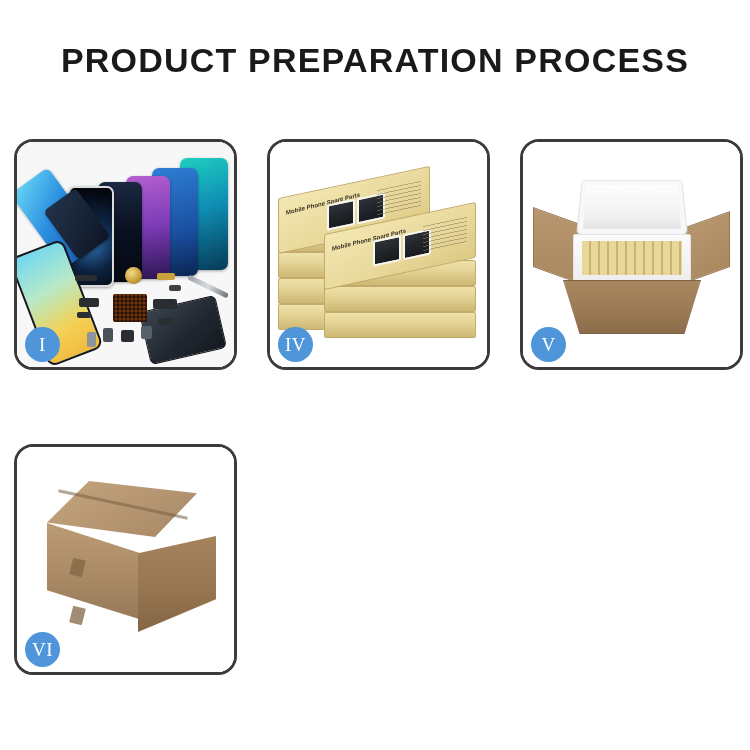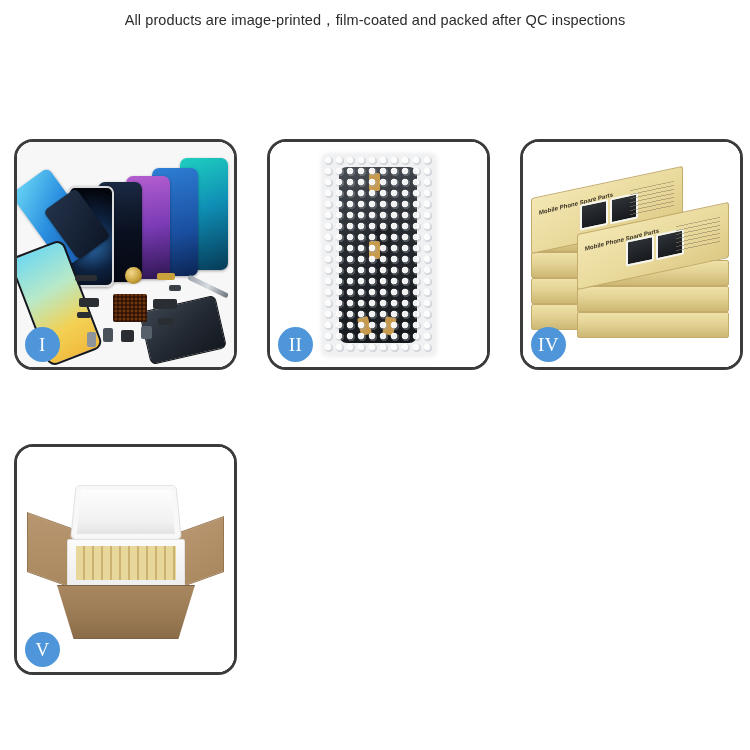--- a/index.html
+++ b/index.html
@@ -390,21 +390,21 @@
   .c6-tape { position: absolute; background: rgba(130,103,70,.75); border-radius:1px; }
   .c6-tape1 { left: 38px; top: 78px; width: 13px; height: 17px; transform: rotate(14deg); }
   .c6-tape2 { left: 38px; top: 126px; width: 13px; height: 17px; transform: rotate(14deg); }
 </style>
 </head>
 <body>
 
 <div class="page">
 
   <div class="header">
-    <p class="subtitle">All products are image-printed，film-coated and packed after QC inspections</p>
+    <h1 class="title">PRODUCT PREPARATION PROCESS</h1>
   </div>
 
   <div class="grid">
 
     <div class="panel">
       <div class="panel-clip">
         <div class="p1-bg"></div>
         <div class="fan">
           <div class="scr scr-teal"></div>
           <div class="scr scr-blue"></div>
@@ -427,36 +427,20 @@
         <div class="pt pt-g"></div>
         <div class="pt pt-h"></div>
         <div class="pt pt-i"></div>
         <div class="pt pt-j"></div>
         <div class="pt pt-k"></div>
         <div class="driver"></div>
       </div>
       <div class="badge">I</div>
     </div>
 
-    <div class="panel">
-      <div class="panel-clip">
-        <div class="p2-bg"></div>
-        <div class="bubble-bag">
-          <div class="bag-item">
-            <div class="bag-flex"></div>
-            <div class="tab tab1"></div>
-            <div class="tab tab2"></div>
-            <div class="tab tab3"></div>
-            <div class="tab tab4"></div>
-          </div>
-          <div class="bubbles"></div>
-        </div>
-      </div>
-      <div class="badge">II</div>
-    </div>
 
 
     <div class="panel">
       <div class="panel-clip">
         <div class="p4-bg"></div>
         <div class="stack">
           <div class="sbox" style="left:2px;  top:66px;"></div>
           <div class="sbox" style="left:2px;  top:92px;"></div>
           <div class="sbox" style="left:2px;  top:118px;"></div>
           <div class="sbox" style="left:2px;  top:144px;"></div>
@@ -487,15 +471,29 @@
         <div class="flap flap-r"></div>
         <div class="foam-lid"></div>
         <div class="foam-body">
           <div class="foam-fill"></div>
         </div>
         <div class="carton-front"></div>
       </div>
       <div class="badge">V</div>
     </div>
 
+    <div class="panel">
+      <div class="panel-clip">
+        <div class="p6-bg"></div>
+        <div class="c6">
+          <div class="c6-left"></div>
+          <div class="c6-right"></div>
+          <div class="c6-top"></div>
+          <div class="c6-seam"></div>
+          <div class="c6-tape c6-tape1"></div>
+          <div class="c6-tape c6-tape2"></div>
+        </div>
+      </div>
+      <div class="badge">VI</div>
+    </div>
 
   </div>
 </div>
 
 </body></html>

